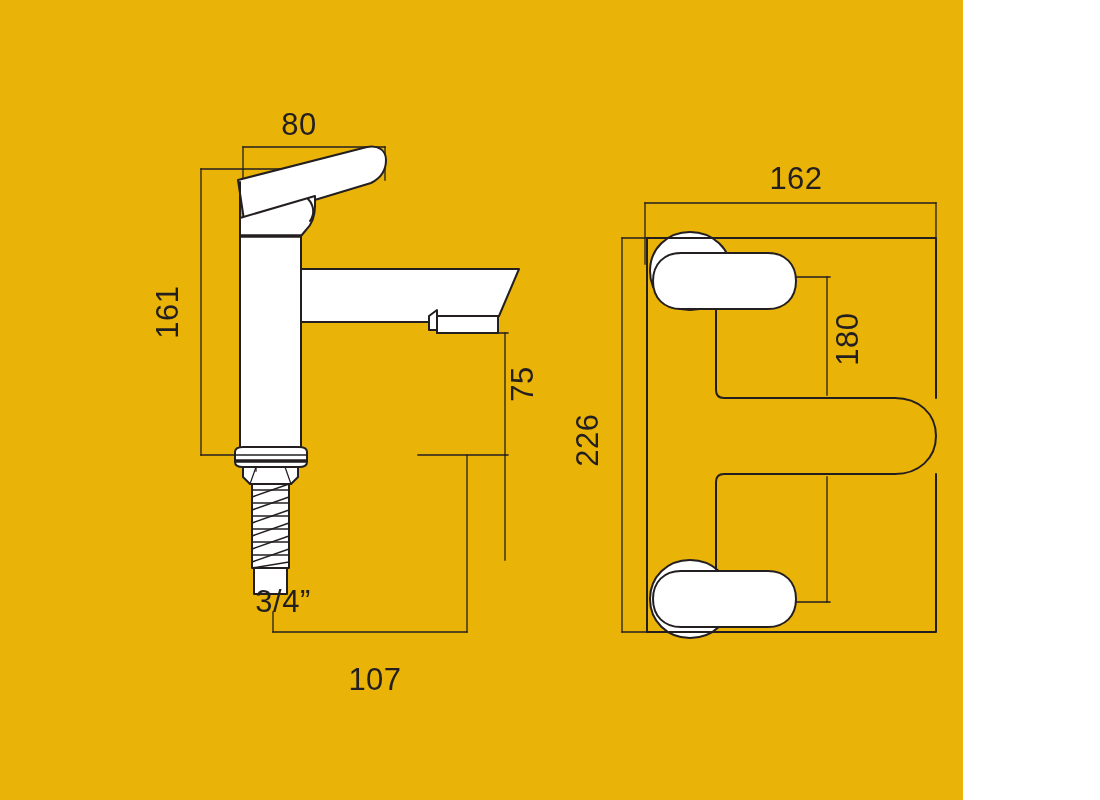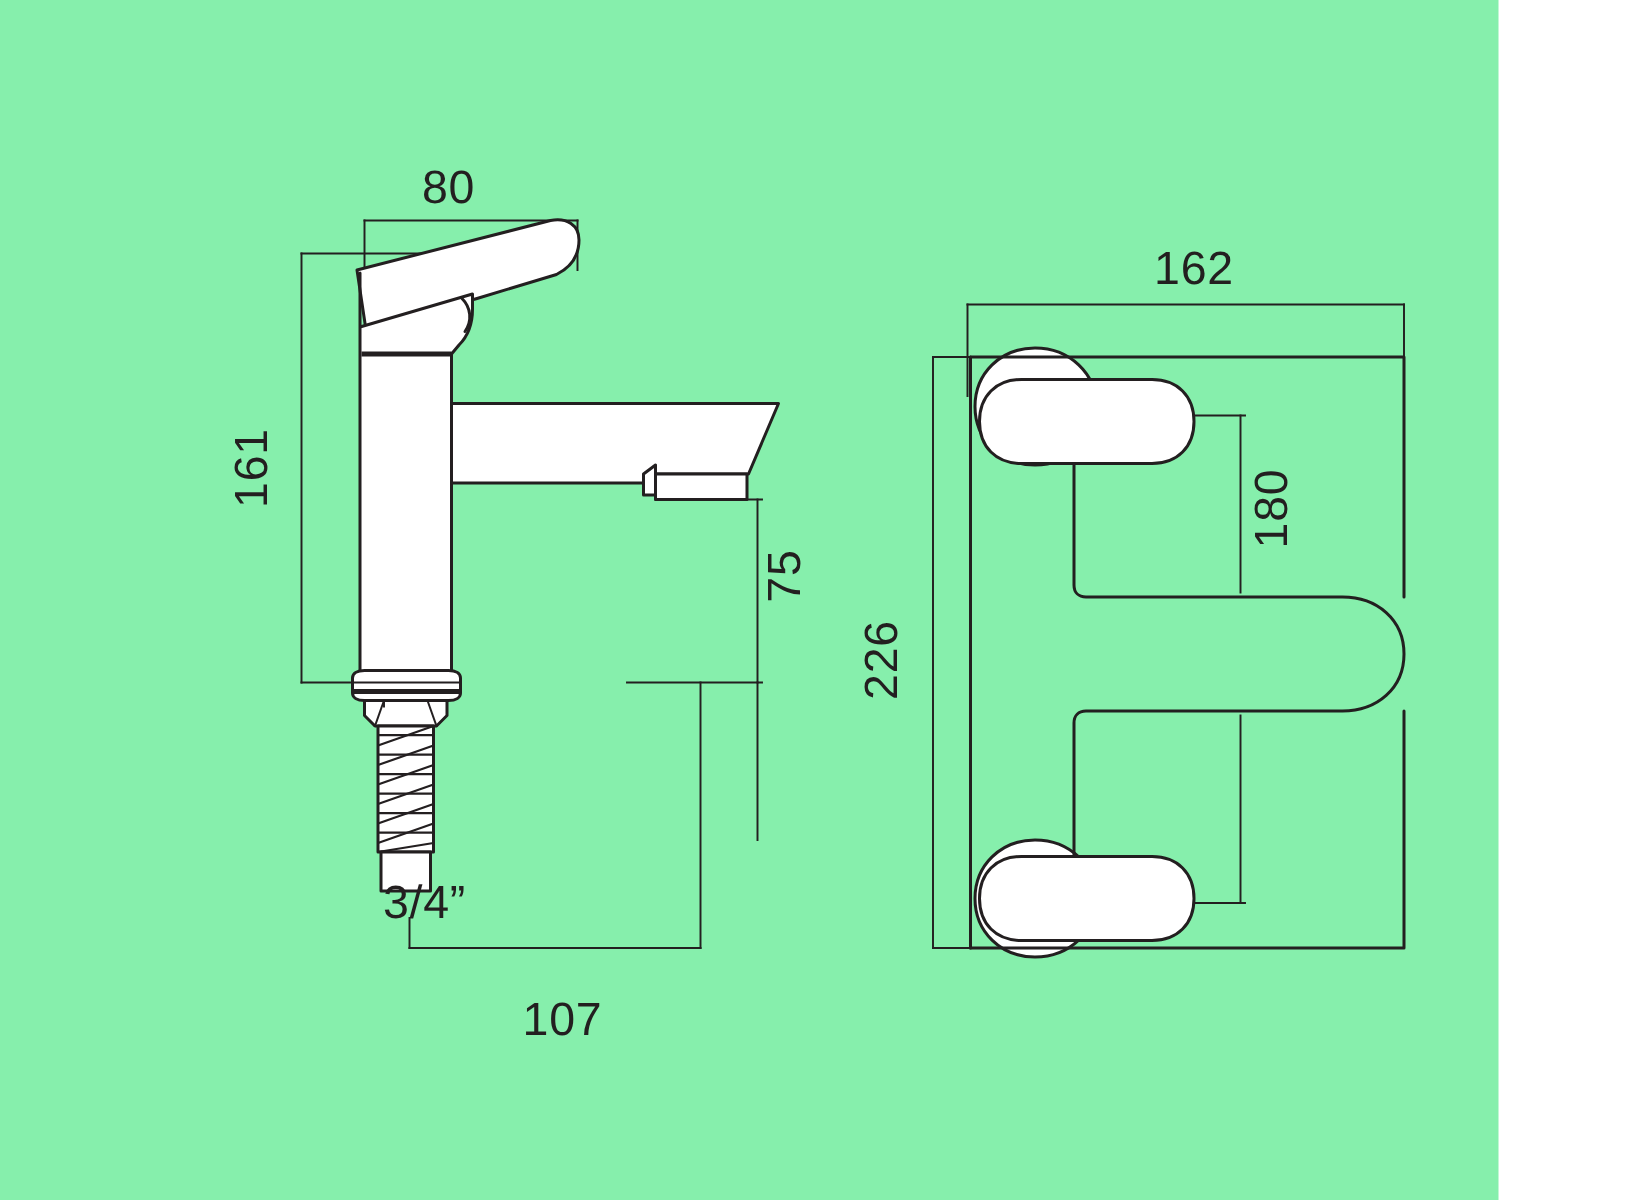--- a/index.html
+++ b/index.html
@@ -11,22 +11,21 @@
   body {
     width: 1100px;
     height: 800px;
     overflow: hidden;
     font-family: "Liberation Sans", sans-serif;
   }
   #drawing-root {
     position: relative;
     width: 963px;
     height: 800px;
-    background: #86efac;
-    padding-left: 36px;
+    background: #eab308;
   }
   svg.cad {
     position: absolute;
     top: 0;
     left: 0;
     width: 1100px;
     height: 800px;
     display: block;
   }
   .ln-thin {

